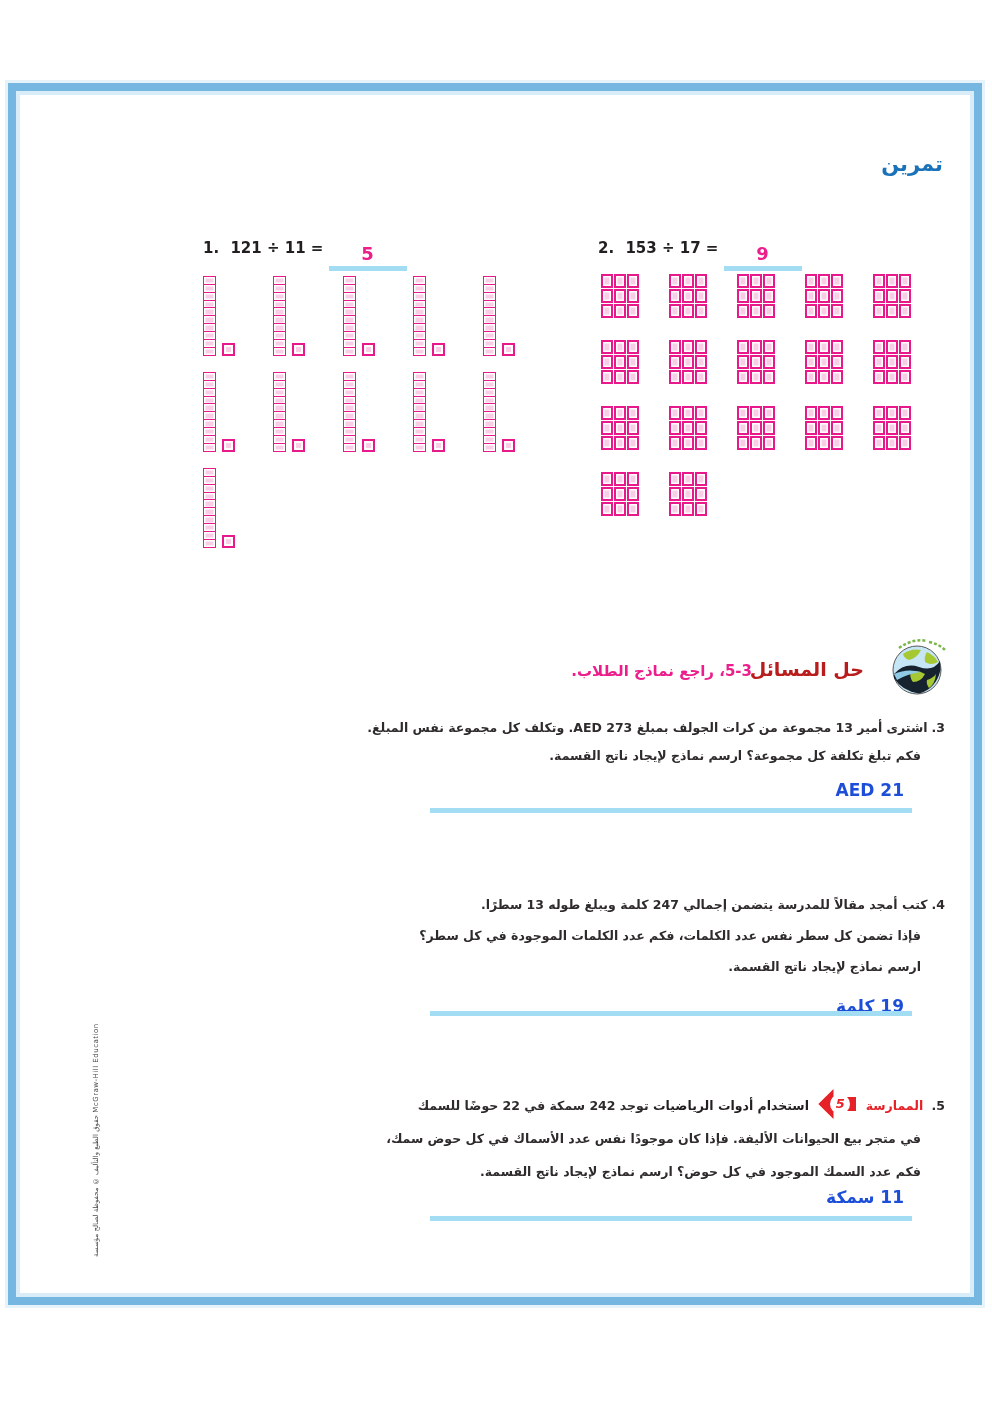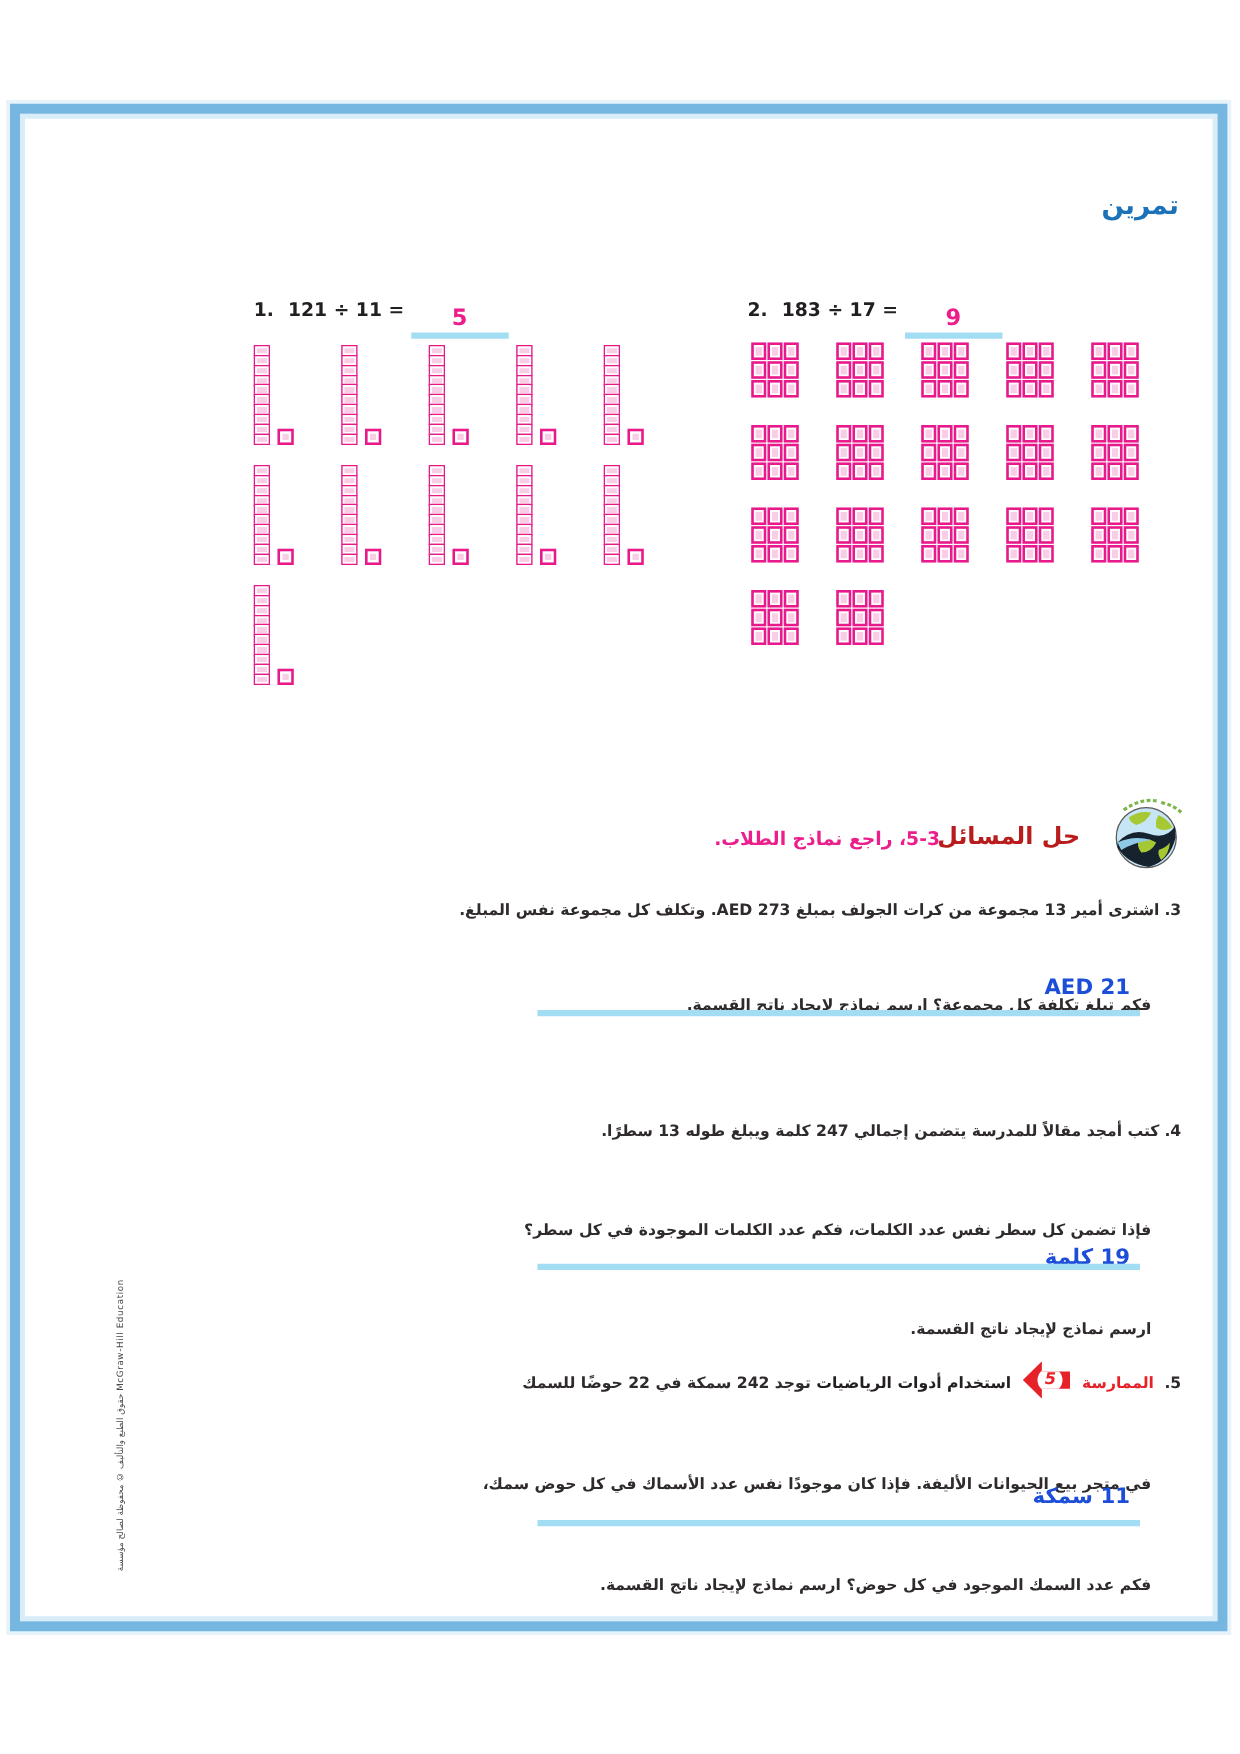--- a/index.html
+++ b/index.html
@@ -31,21 +31,21 @@
   .unit{position:absolute;left:19px;bottom:0;width:13px;height:13px;border:2px solid #e8198b;
         background:#f9cde6;box-sizing:border-box;box-shadow:inset 0 0 0 2px #ffffff;}
   .group.grid-3x3{display:grid;grid-template-columns:repeat(3,12px);grid-auto-rows:14px;gap:1px;width:40px;height:46px;}
   .sq{border:2px solid #e8198b;background:#f9cde6;box-sizing:border-box;box-shadow:inset 0 0 0 1.5px #ffffff;}
   
   #globe{position:absolute;top:634px;right:43px;width:62px;height:62px;}
   #ps-heading{position:absolute;top:658px;right:128px;font-size:19px;font-weight:bold;color:#b91c1c;direction:rtl;}
   #ps-subheading{position:absolute;top:662px;right:240px;font-size:15px;font-weight:bold;color:#ec1e8c;direction:rtl;}
   .problem{position:absolute;right:47px;direction:rtl;font-size:12.5px;font-weight:600;color:#2f2b2c;text-align:right;}
   .problem .pline{line-height:28px;white-space:nowrap;}
-  .problem .pline.indent{padding-right:24px;margin-top:48px;}
+  .problem .pline.indent{padding-right:24px;}
   .pnum{font-weight:bold;margin-left:4px;}
   #p3{top:714px;}
   #p4{top:889px;}
   #p4 .pline{line-height:31px;}
   #p5{top:1089px;}
   #p5 .pline{line-height:33px;}
   .practice{color:#e62228;font-weight:bold;}
   .lead-bold{font-weight:bold;color:#231f20;}
   .answer{position:absolute;right:88px;font-size:17px;font-weight:bold;color:#1d4ed8;direction:rtl;white-space:nowrap;}
   #ans3{top:780px;}
@@ -75,21 +75,21 @@
   <div class="equation" id="eq1">
     <span class="eq-num">1.</span>
     <span>121 ÷ 11 =</span>
     <span class="eq-blank">
       <span class="eq-answer">5</span>
     </span>
   </div>
 
   <div class="equation" id="eq2">
     <span class="eq-num">2.</span>
-    <span>183 ÷ 17 =</span>
+    <span>153 ÷ 17 =</span>
     <span class="eq-blank">
       <span class="eq-answer">9</span>
     </span>
   </div>
 
   <div class="blocks" id="blocks1">
       <div class="group rod-and-unit">
         <div class="rod">
           <div class="rod-cell"></div>
           <div class="rod-cell"></div>

